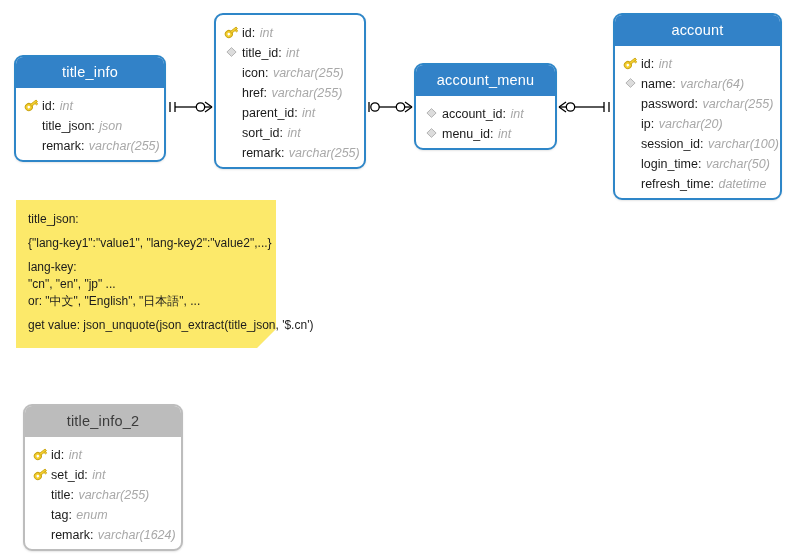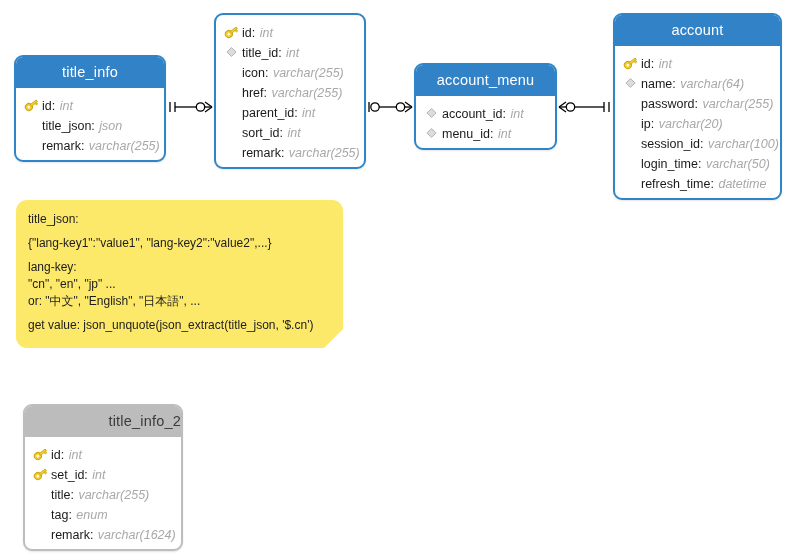--- a/index.html
+++ b/index.html
@@ -43,21 +43,20 @@
     background: #3282c8;
     color: #ffffff;
     font-size: 14.5px;
     letter-spacing: 0.2px;
     white-space: nowrap;
     overflow: hidden;
   }
   .entity.gray .entity-title {
     background: #bcbcbc;
     color: #3b3b3b;
-    text-align: right;
   }
   .entity-body {
     padding: 5px 6px 7px 7px;
   }
   .field {
     display: flex;
     align-items: flex-end;
     height: 20px;
     font-size: 12.5px;
     white-space: nowrap;
@@ -381,21 +380,21 @@
         <div class="field">
           <span class="field-marker"></span>
           <span class="field-name">remark</span>
           <span class="sep">:&nbsp;</span>
           <span class="field-type">varchar(1624)</span>
         </div>
       </div>
     </div>
   </div>
 
-<div class="note" id="note" style="left: 16px; top: 200px; width: 327px; height: 148px; background: rgb(252, 233, 106); border-radius: 11px;">
+<div class="note" id="note" style="left: 16px; top: 200px; width: 260px; height: 148px; background: rgb(252, 233, 106);">
   <div id="note-lines">
       <div class="note-line">title_json:</div>
       <div class="note-line">{"lang-key1":"value1", "lang-key2":"value2",...}</div>
       <div class="note-line tight">lang-key:</div>
       <div class="note-line tight">"cn", "en", "jp" ...</div>
       <div class="note-line">or: "中文", "English", "日本語", ...</div>
       <div class="note-line">get value: json_unquote(json_extract(title_json, '$.cn')</div>
     </div>
   <div class="note-fold-edge"></div>
   <div class="note-fold"></div>

